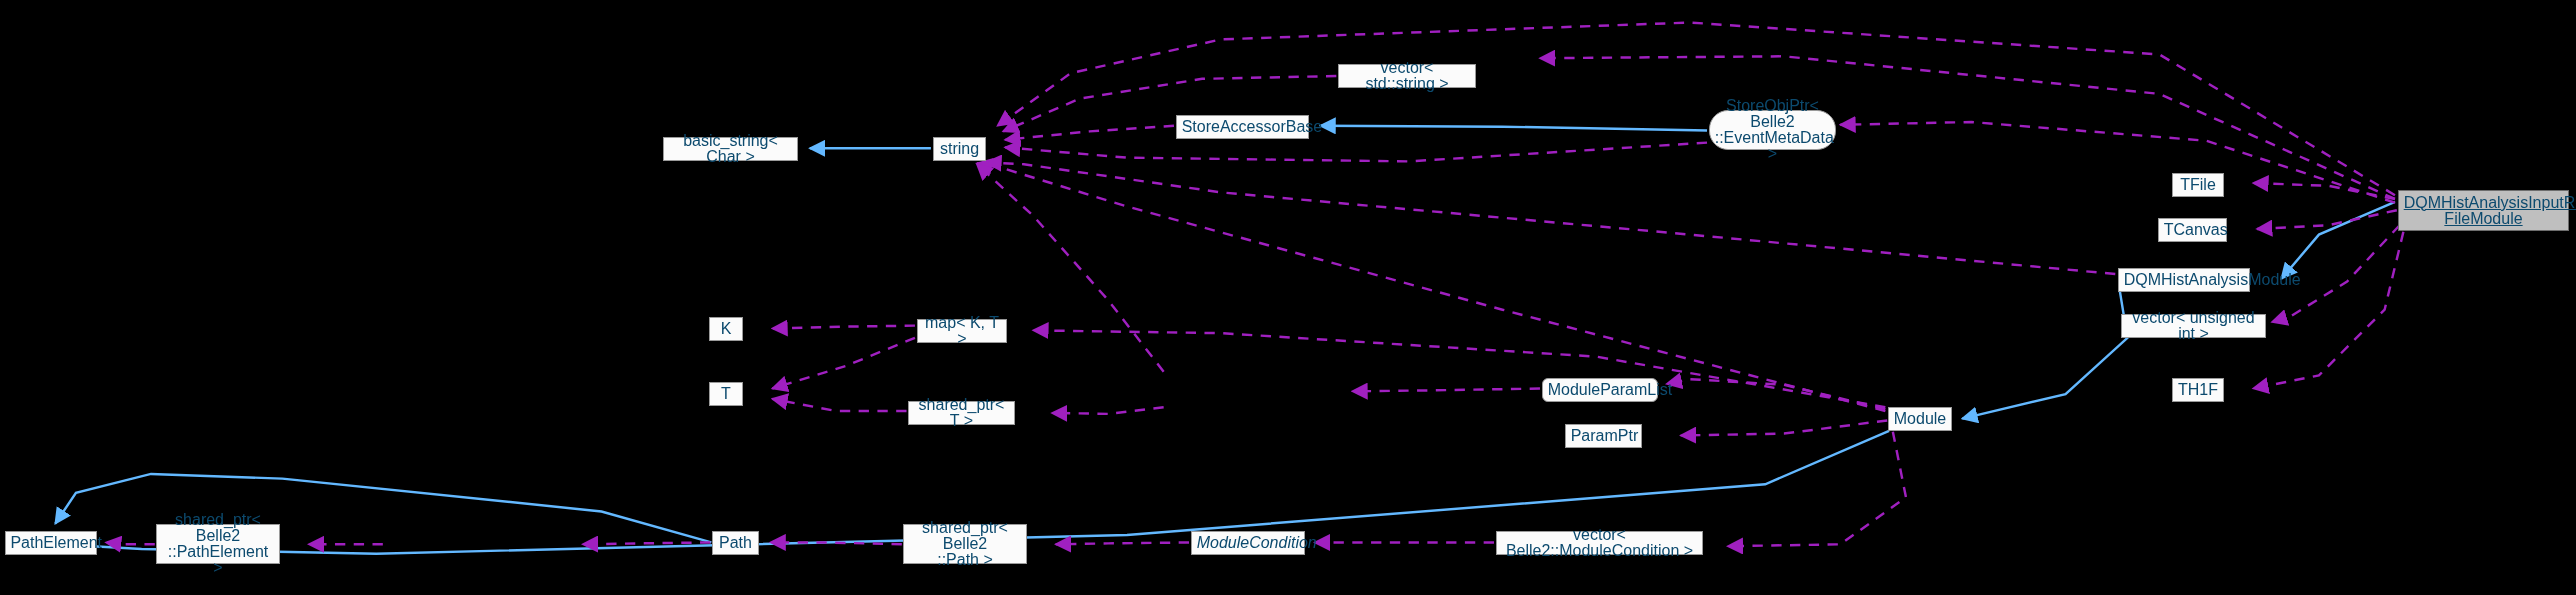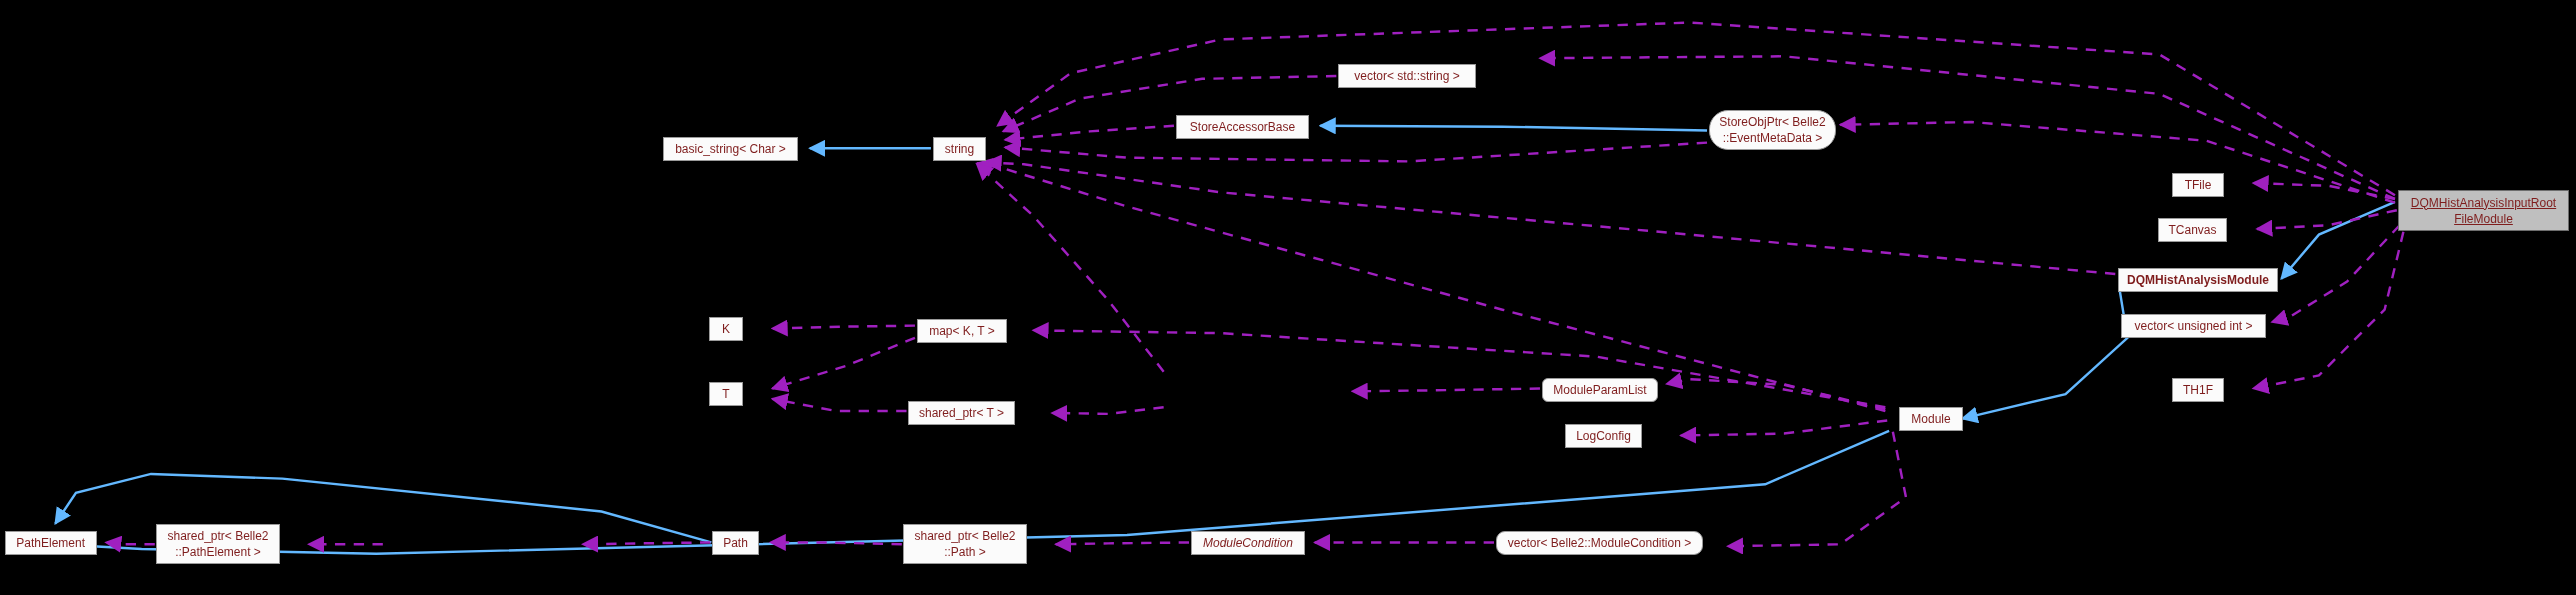--- a/index.html
+++ b/index.html
@@ -24,22 +24,22 @@
   }
   .node {
     position: absolute;
     box-sizing: border-box;
     background: #fbfbfb;
     border: 0.9px solid #9a9a9a;
     display: flex;
     align-items: center;
     justify-content: center;
     text-align: center;
-    color: #7f1d1d;
-    font-size: 12px;
+    color: #0c4a6e;
+    font-size: 16px;
     line-height: 16px;
     white-space: pre-line;
     padding: 0.9px 4.7px;
     z-index: 5;
   }
   .node.highlight {
     background: #bfbfbf;
     border: 0.9px solid #6d6d6d;
   }
   .node-label {
@@ -107,43 +107,43 @@
       <path d="M 960,580 L 880,578 L 820,578" marker-end="url(#arrow-purple)"></path>
       <path d="M 1266,578 L 1180,579 L 1124,580" marker-end="url(#arrow-purple)"></path>
       <path d="M 1591,578 L 1480,578 L 1400,578" marker-end="url(#arrow-purple)"></path>
     </g>
   </svg>
 
   <div class="node highlight" style="left:2398px;top:190px;width:171px;height:41px;text-decoration:underline;">
     <span class="node-label">DQMHistAnalysisInputRoot
 FileModule</span>
   </div>
-  <div class="node" style="left:2118px;top:268px;width:160px;height:23.5px;font-weight:bold;">
+  <div class="node" style="left:2118px;top:268px;width:132px;height:23.5px;">
     <span class="node-label">DQMHistAnalysisModule</span>
   </div>
   <div class="node" style="left:2121px;top:314px;width:145px;height:23.5px;">
     <span class="node-label">vector&lt; unsigned int &gt;</span>
   </div>
   <div class="node" style="left:2172px;top:378px;width:52px;height:23.5px;">
     <span class="node-label">TH1F</span>
   </div>
   <div class="node" style="left:2172px;top:173px;width:52px;height:23.5px;">
     <span class="node-label">TFile</span>
   </div>
   <div class="node" style="left:2158px;top:218px;width:69px;height:23.5px;">
     <span class="node-label">TCanvas</span>
   </div>
-  <div class="node" style="left:1888px;top:407px;width:64px;height:23.5px;margin-left:11px;">
+  <div class="node" style="left:1888px;top:407px;width:64px;height:23.5px;">
     <span class="node-label">Module</span>
   </div>
   <div class="node" style="left:1542px;top:378px;width:116px;height:23.5px;border-radius:6px;">
     <span class="node-label">ModuleParamList</span>
   </div>
   <div class="node" style="left:1565px;top:424px;width:77px;height:23.5px;">
-    <span class="node-label">LogConfig</span>
+    <span class="node-label">ParamPtr</span>
   </div>
   <div class="node" style="left:917px;top:319px;width:90px;height:23.5px;">
     <span class="node-label">map&lt; K, T &gt;</span>
   </div>
   <div class="node" style="left:908px;top:401px;width:107px;height:23.5px;">
     <span class="node-label">shared_ptr&lt; T &gt;</span>
   </div>
   <div class="node" style="left:709px;top:317px;width:34px;height:23.5px;">
     <span class="node-label">K</span>
   </div>
@@ -176,17 +176,17 @@
   <div class="node" style="left:712px;top:531px;width:47px;height:23.5px;">
     <span class="node-label">Path</span>
   </div>
   <div class="node" style="left:903px;top:524px;width:124px;height:40px;">
     <span class="node-label">shared_ptr&lt; Belle2
 ::Path &gt;</span>
   </div>
   <div class="node" style="left:1191px;top:531px;width:114px;height:23.5px;font-style:italic;">
     <span class="node-label">ModuleCondition</span>
   </div>
-  <div class="node" style="left:1496px;top:531px;width:207px;height:23.5px;border-radius:9px;">
+  <div class="node" style="left:1496px;top:531px;width:207px;height:23.5px;">
     <span class="node-label">vector&lt; Belle2::ModuleCondition &gt;</span>
   </div>
 </div>
 
 
 </body></html>

